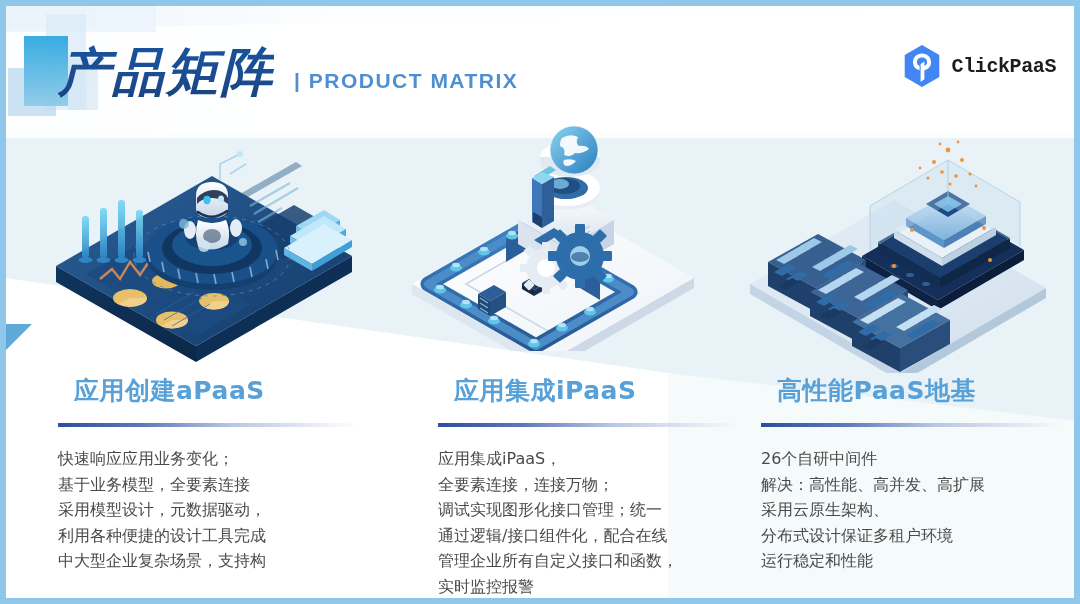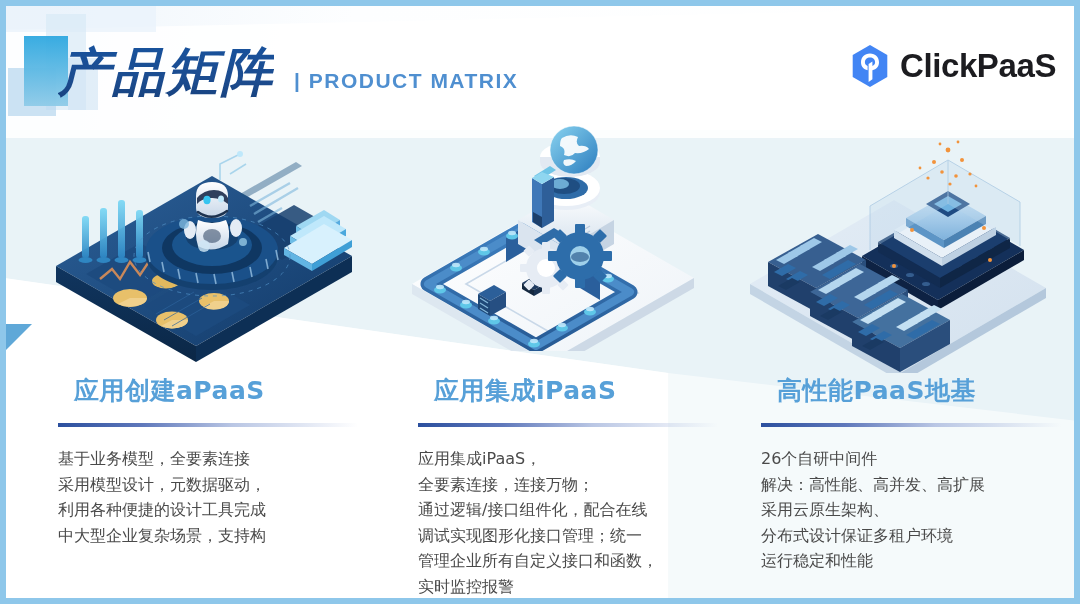--- a/index.html
+++ b/index.html
@@ -118,25 +118,26 @@
   .logo {
     position: absolute;
     right: 26px;
     top: 38px;
     display: flex;
     align-items: center;
     gap: 10px;
   }
   .logo-mark { width: 40px; height: 44px; display: block; }
   .logo-text {
-    font-size: 33px;
+    font-size: 20px;
     font-weight: bold;
     color: #1c1c20;
     letter-spacing: -.4px;
     white-space: nowrap;
+    font-family: Liberation Mono, monospace;
   }
 
   
   .illus-row {
     position: absolute;
     left: 0;
     top: 110px;
     width: 100%;
     height: 235px;
   }
@@ -157,21 +158,21 @@
     top: 352px;
     width: 100%;
     height: 250px;
   }
   .col {
     position: absolute;
     width: 330px;
     top: 0;
   }
   .col-1 { left: 52px; }
-  .col-2 { left: 412px; }
+  .col-2 { left: 432px; }
   .col-3 { left: 755px; }
 
   .col-title {
     font-size: 25px;
     font-weight: bold;
     color: #57a0d8;
     letter-spacing: .5px;
     margin: 16px;
     white-space: nowrap;
     font-family: "DejaVu Sans", "Liberation Sans", sans-serif;
@@ -661,35 +662,36 @@
       </svg>
     </div>
   </div>
 
   <div class="cols">
 
     <div class="col col-1">
       <div class="col-title">应用创建aPaaS</div>
       <div class="col-rule"></div>
       <div class="col-body">
+        <div>快速响应应用业务变化；</div>
         <div>基于业务模型，全要素连接</div>
         <div>采用模型设计，元数据驱动，</div>
         <div>利用各种便捷的设计工具完成</div>
         <div>中大型企业复杂场景，支持构</div>
       </div>
     </div>
 
     <div class="col col-2">
       <div class="col-title">应用集成iPaaS</div>
       <div class="col-rule"></div>
       <div class="col-body">
         <div>应用集成iPaaS，</div>
         <div>全要素连接，连接万物；</div>
+        <div>调试实现图形化接口管理；统一</div>
         <div>通过逻辑/接口组件化，配合在线</div>
-        <div>调试实现图形化接口管理；统一</div>
         <div>管理企业所有自定义接口和函数，</div>
         <div>实时监控报警</div>
       </div>
     </div>
 
     <div class="col col-3">
       <div class="col-title">高性能PaaS地基</div>
       <div class="col-rule"></div>
       <div class="col-body">
         <div>26个自研中间件</div>

